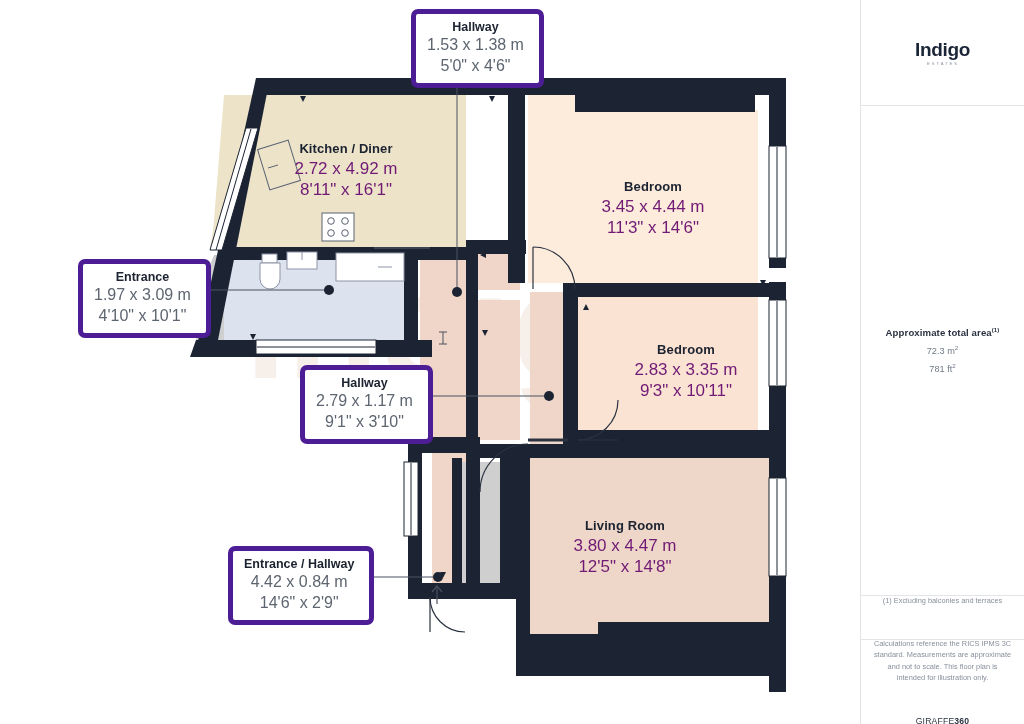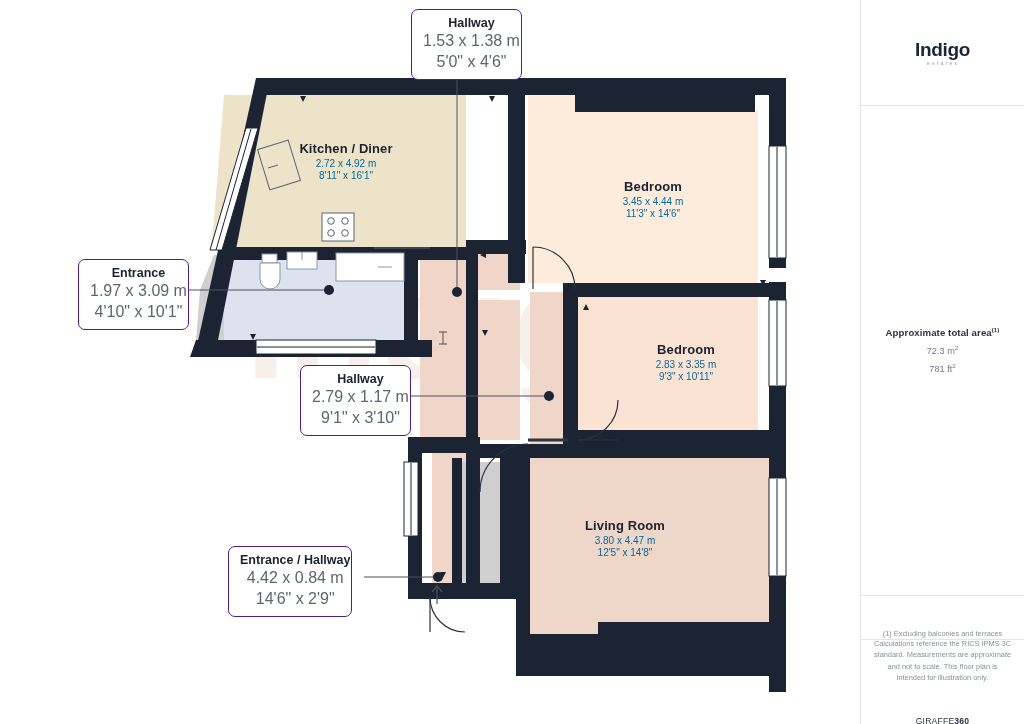--- a/index.html
+++ b/index.html
@@ -34,30 +34,30 @@
     pointer-events: none;
   }
   .room-label .rl-name {
     font-size: 13px;
     font-weight: bold;
     color: #1b2230;
     letter-spacing: .1px;
     margin-top: 8px;
   }
   .room-label .rl-dim {
-    font-size: 10px;
-    color: #0369a1;
+    font-size: 17px;
+    color: #701a75;
   }
 
   .callout {
     position: absolute;
     background: #ffffff;
-    border: 1px solid #4c1d95;
+    border: 5px solid #4c1d95;
     border-radius: 7px;
-    padding: 5px 1px 6px 11px;
+    padding: 5px 15px 6px 11px;
     text-align: center;
     line-height: 1.3;
     white-space: nowrap;
   }
   .callout .cl-name {
     font-size: 12.5px;
     font-weight: bold;
     color: #1b2230;
   }
   .callout .cl-dim {
@@ -114,21 +114,21 @@
   }
   .area-title sup { font-size: 6px; vertical-align: super; }
   .area-val {
     font-size: 9.2px;
     color: #737b87;
     margin-top: 6px;
   }
   .area-val sup { font-size: 6.2px; }
   #sb-foot1 {
     height: 44px;
-    display: flex; align-items: flex-end; justify-content: center;
+    display: flex; align-items: flex-start; justify-content: center;
     padding: 0 8px;
   }
   #sb-foot1 .txt {
     font-size: 7.4px;
     color: #878f9b;
     text-align: center;
     line-height: 1.4;
   }
   #sb-foot2 {
     height: 84px;

